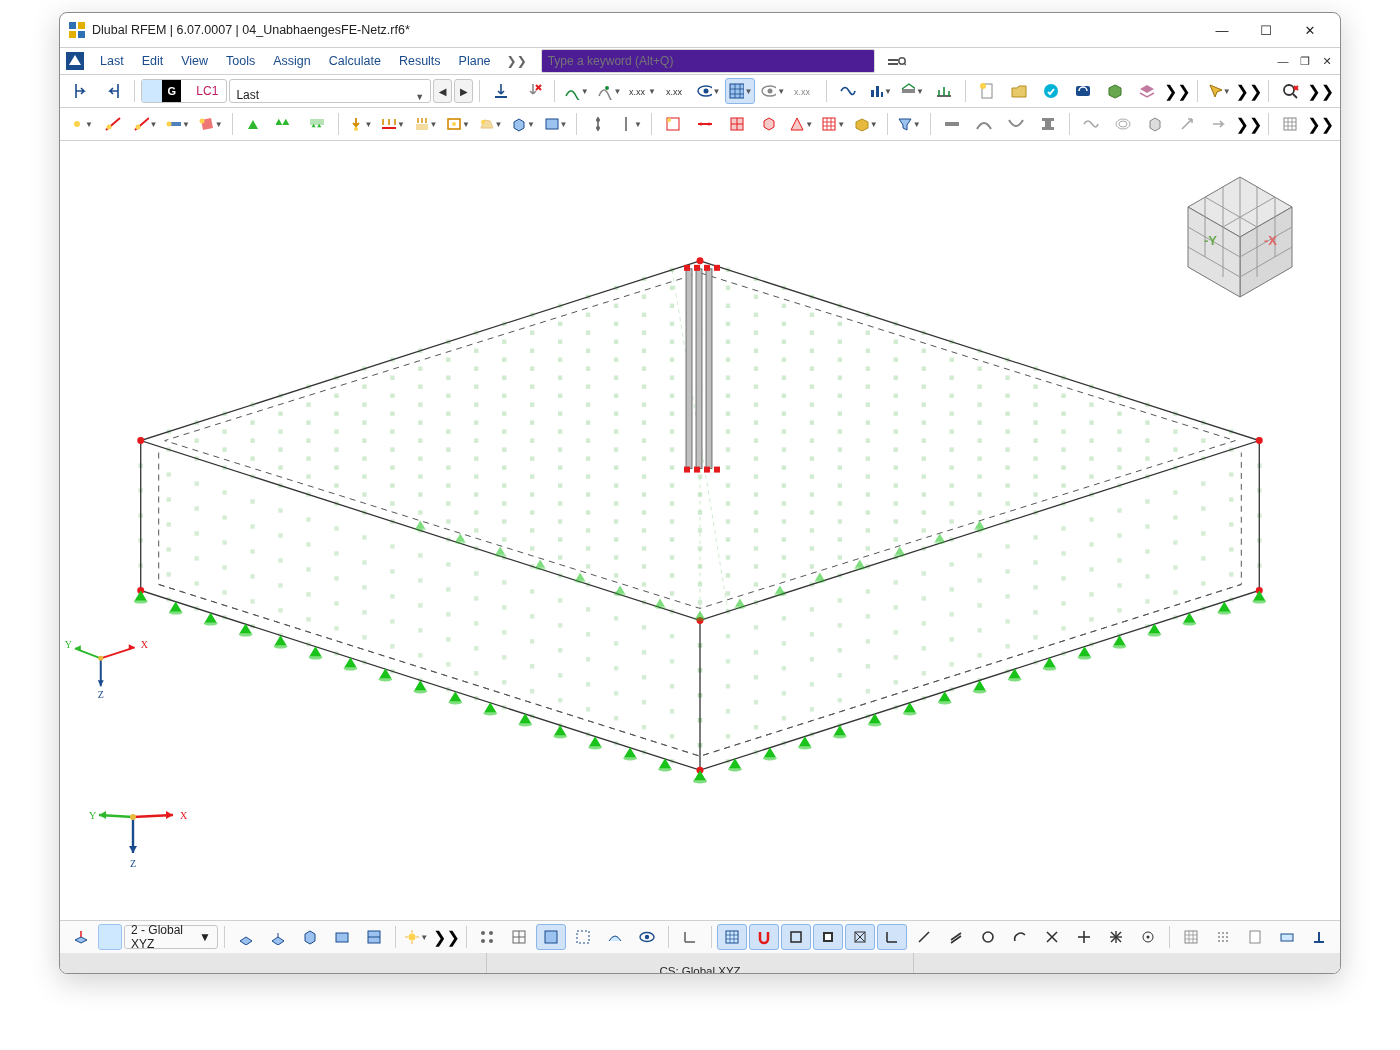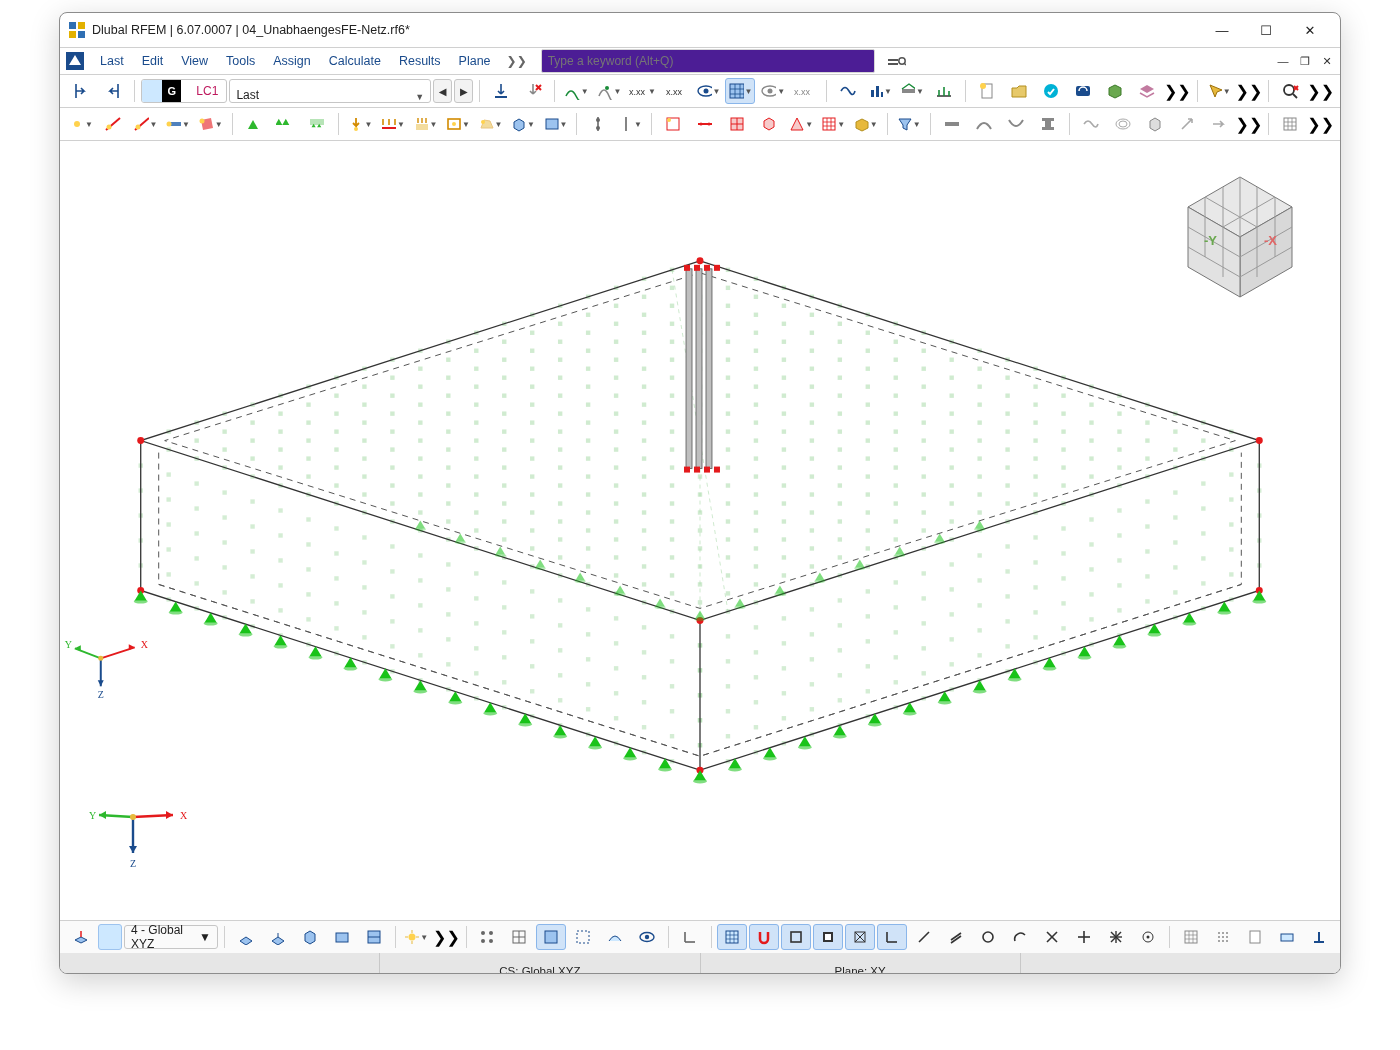--- a/index.html
+++ b/index.html
@@ -1414,21 +1414,21 @@
 
   <div class="bottombar">
     <span class="tbtn">
         <svg width="18" height="18">
           <path d="M3 12l6-3 6 3-6 3z" fill="#9cc3ef" stroke="#1a4b8c"></path>
           <line x1="9" y1="3" x2="9" y2="9" stroke="#e41a1c" stroke-width="1.5"></line>
         </svg>
       </span>
     <span class="tbtn" style="background:#cde8ff;min-width:18px;border:1px solid #9cc3ef"></span>
     <div class="view-select">
-      <span>4 - Global XYZ</span>
+      <span>2 - Global XYZ</span>
       <span class="dd">▼</span>
     </div>
     <div class="sep"></div>
     <span class="tbtn">
         <svg width="16" height="16">
           <path d="M2 12l6-4 6 4-6 4z" fill="#9cc3ef" stroke="#1a4b8c"></path>
         </svg>
       </span>
     <span class="tbtn">
         <svg width="16" height="16">
@@ -1629,17 +1629,16 @@
         <svg width="16" height="16">
           <line x1="3" y1="13" x2="13" y2="13" stroke="#1a4b8c" stroke-width="2"></line>
           <line x1="8" y1="13" x2="8" y2="3" stroke="#1a4b8c" stroke-width="2"></line>
         </svg>
       </span>
   </div>
 
   <div class="statusbar">
     <div class="cell"></div>
     <div class="cell" style="text-align:center">CS: Global XYZ</div>
-    <div class="cell" style="text-align:center">Plane: XY</div>
     <div class="cell"></div>
   </div>
 
 </div>
 
 </body></html>

